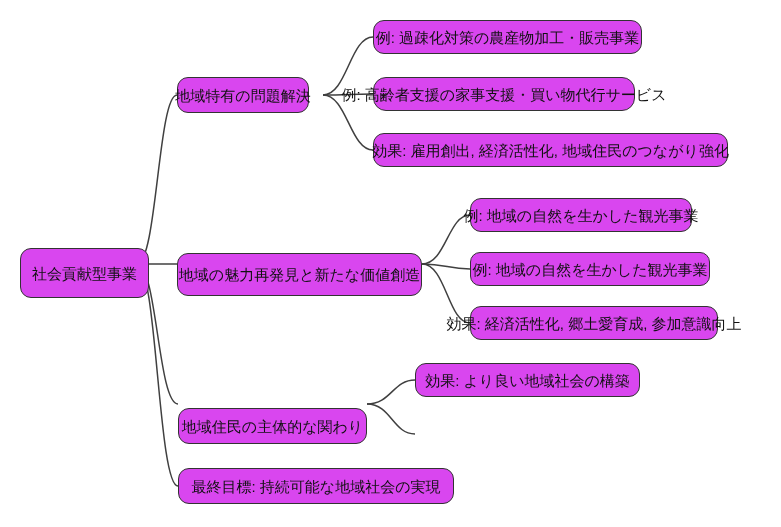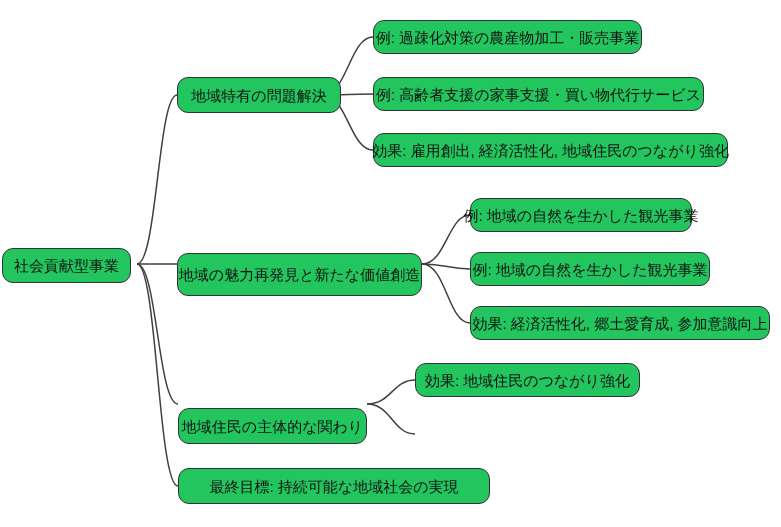--- a/index.html
+++ b/index.html
@@ -18,21 +18,21 @@
   #edges {
     position: absolute;
     left: 0;
     top: 0;
     width: 781px;
     height: 527px;
   }
   .node {
     position: absolute;
     box-sizing: border-box;
-    background: #22c55e;
+    background: #d946ef;
     border: 1.5px solid #333333;
     border-radius: 11px;
     display: flex;
     align-items: center;
     justify-content: center;
     font-size: 15px;
     line-height: 1;
     color: #111111;
     white-space: nowrap;
     z-index: 2;
@@ -51,38 +51,38 @@
     <path d="M323,95 C347,95 350,37 373,37"></path>
     <path d="M323,95 C347,95 350,94 373,94"></path>
     <path d="M323,95 C347,95 350,150 373,150"></path>
     <path d="M422,264 C446,264 448,215 470,215"></path>
     <path d="M422,264 C446,264 448,269 470,269"></path>
     <path d="M422,264 C446,264 448,323 470,323"></path>
     <path d="M367,404 C391,404 393,380 415,380"></path>
     <path d="M367,404 C391,404 393,434 415,434"></path>
   </svg>
 
-  <div class="node" style="left:2px; top:248px; width:129px; height:35px;">社会貢献型事業</div>
+  <div class="node" style="left:20px; top:248px; width:129px; height:50px;">社会貢献型事業</div>
 
-  <div class="node" style="left:177px; top:77px; width:164px; height:36px;">地域特有の問題解決</div>
+  <div class="node" style="left:177px; top:77px; width:132px; height:36px;">地域特有の問題解決</div>
 
   <div class="node" style="left:373px; top:20px; width:269px; height:34px;">例: 過疎化対策の農産物加工・販売事業</div>
 
-  <div class="node" style="left:373px; top:77px; width:331px; height:34px;">例: 高齢者支援の家事支援・買い物代行サービス</div>
+  <div class="node" style="left:373px; top:77px; width:262px; height:34px;border-radius:13px;">例: 高齢者支援の家事支援・買い物代行サービス</div>
 
   <div class="node" style="left:373px; top:133px; width:355px; height:34px;">効果: 雇用創出, 経済活性化, 地域住民のつながり強化</div>
 
   <div class="node" style="left:177px; top:253px; width:245px; height:43px;">地域の魅力再発見と新たな価値創造</div>
 
   <div class="node" style="left:470px; top:198px; width:222px; height:34px;">例: 地域の自然を生かした観光事業</div>
 
   <div class="node" style="left:470px; top:252px; width:240px; height:34px;border-radius:10px;">例: 地域の自然を生かした観光事業</div>
 
-  <div class="node" style="left:470px; top:306px; width:300px; height:34px;">効果: 経済活性化, 郷土愛育成, 参加意識向上</div>
+  <div class="node" style="left:470px; top:306px; width:248px; height:34px;">効果: 経済活性化, 郷土愛育成, 参加意識向上</div>
 
   <div class="node" style="left:178px; top:408px; width:189px; height:36px;">地域住民の主体的な関わり</div>
 
-  <div class="node" style="left:415px; top:363px; width:225px; height:34px;">効果: 地域住民のつながり強化</div>
+  <div class="node" style="left:415px; top:363px; width:225px; height:34px;">効果: より良い地域社会の構築</div>
 
 
-  <div class="node" style="left:178px; top:468px; width:312px; height:36px;">最終目標: 持続可能な地域社会の実現</div>
+  <div class="node" style="left:178px; top:468px; width:276px; height:36px;">最終目標: 持続可能な地域社会の実現</div>
 
 </div>
 
 </body></html>

